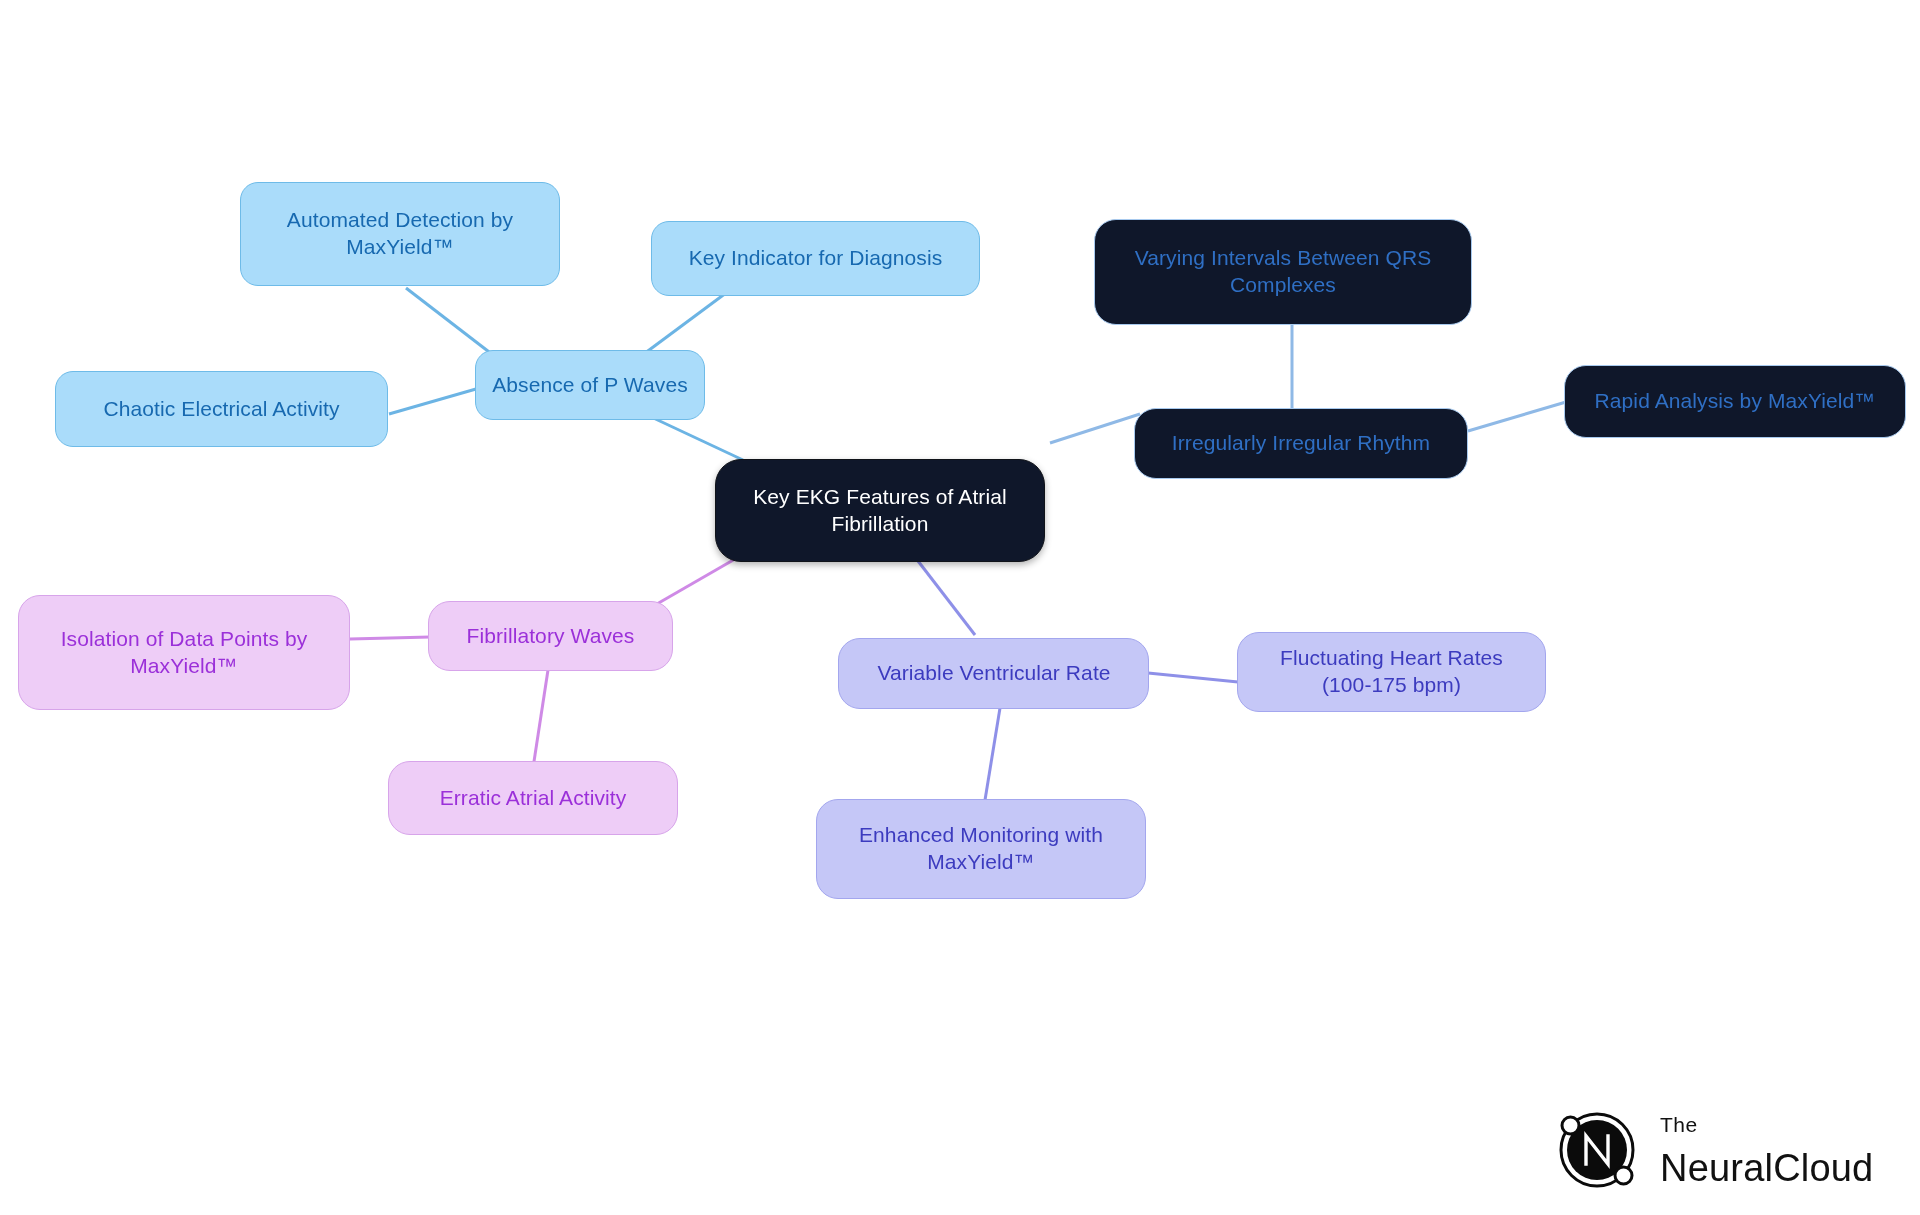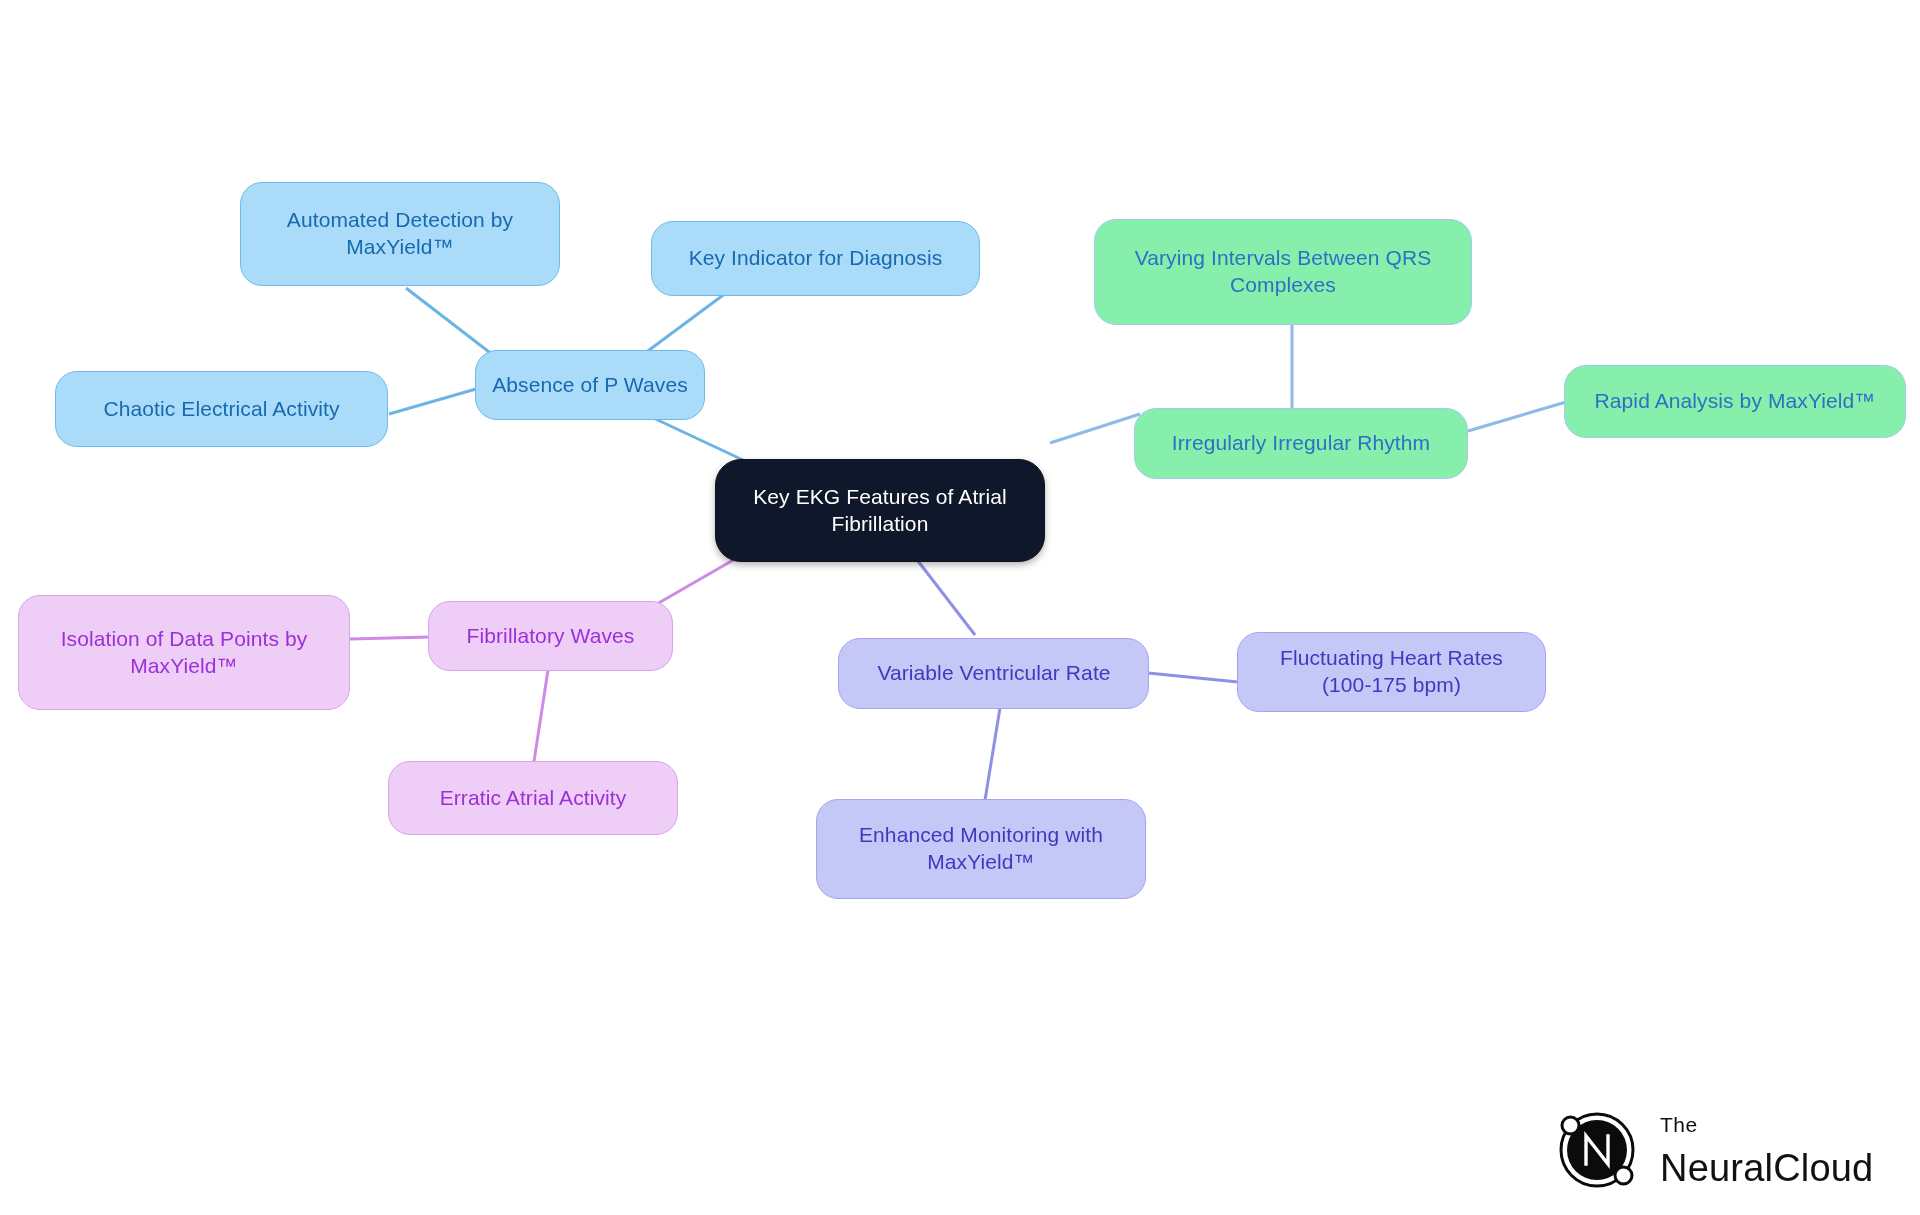--- a/index.html
+++ b/index.html
@@ -49,23 +49,24 @@
     color: #ffffff;
     font-size: 21px;
     border-radius: 26px;
     box-shadow: 0 3px 7px rgba(0,0,0,0.30);
   }
   .node-blue {
     background: #aadcfa;
     border-color: #6ebbe8;
     color: #1769b0;
     font-size: 21px;
+    border-radius: 18px;
   }
   .node-paleblue {
-    background: #86efac;
+    background: #0f172a;
     border-color: #a7c9ee;
     color: #2f6fc4;
     font-size: 21px;
   }
   .node-lavender {
     background: #c5c7f7;
     border-color: #a3a6ee;
     color: #3c3bbf;
     font-size: 21px;
   }

